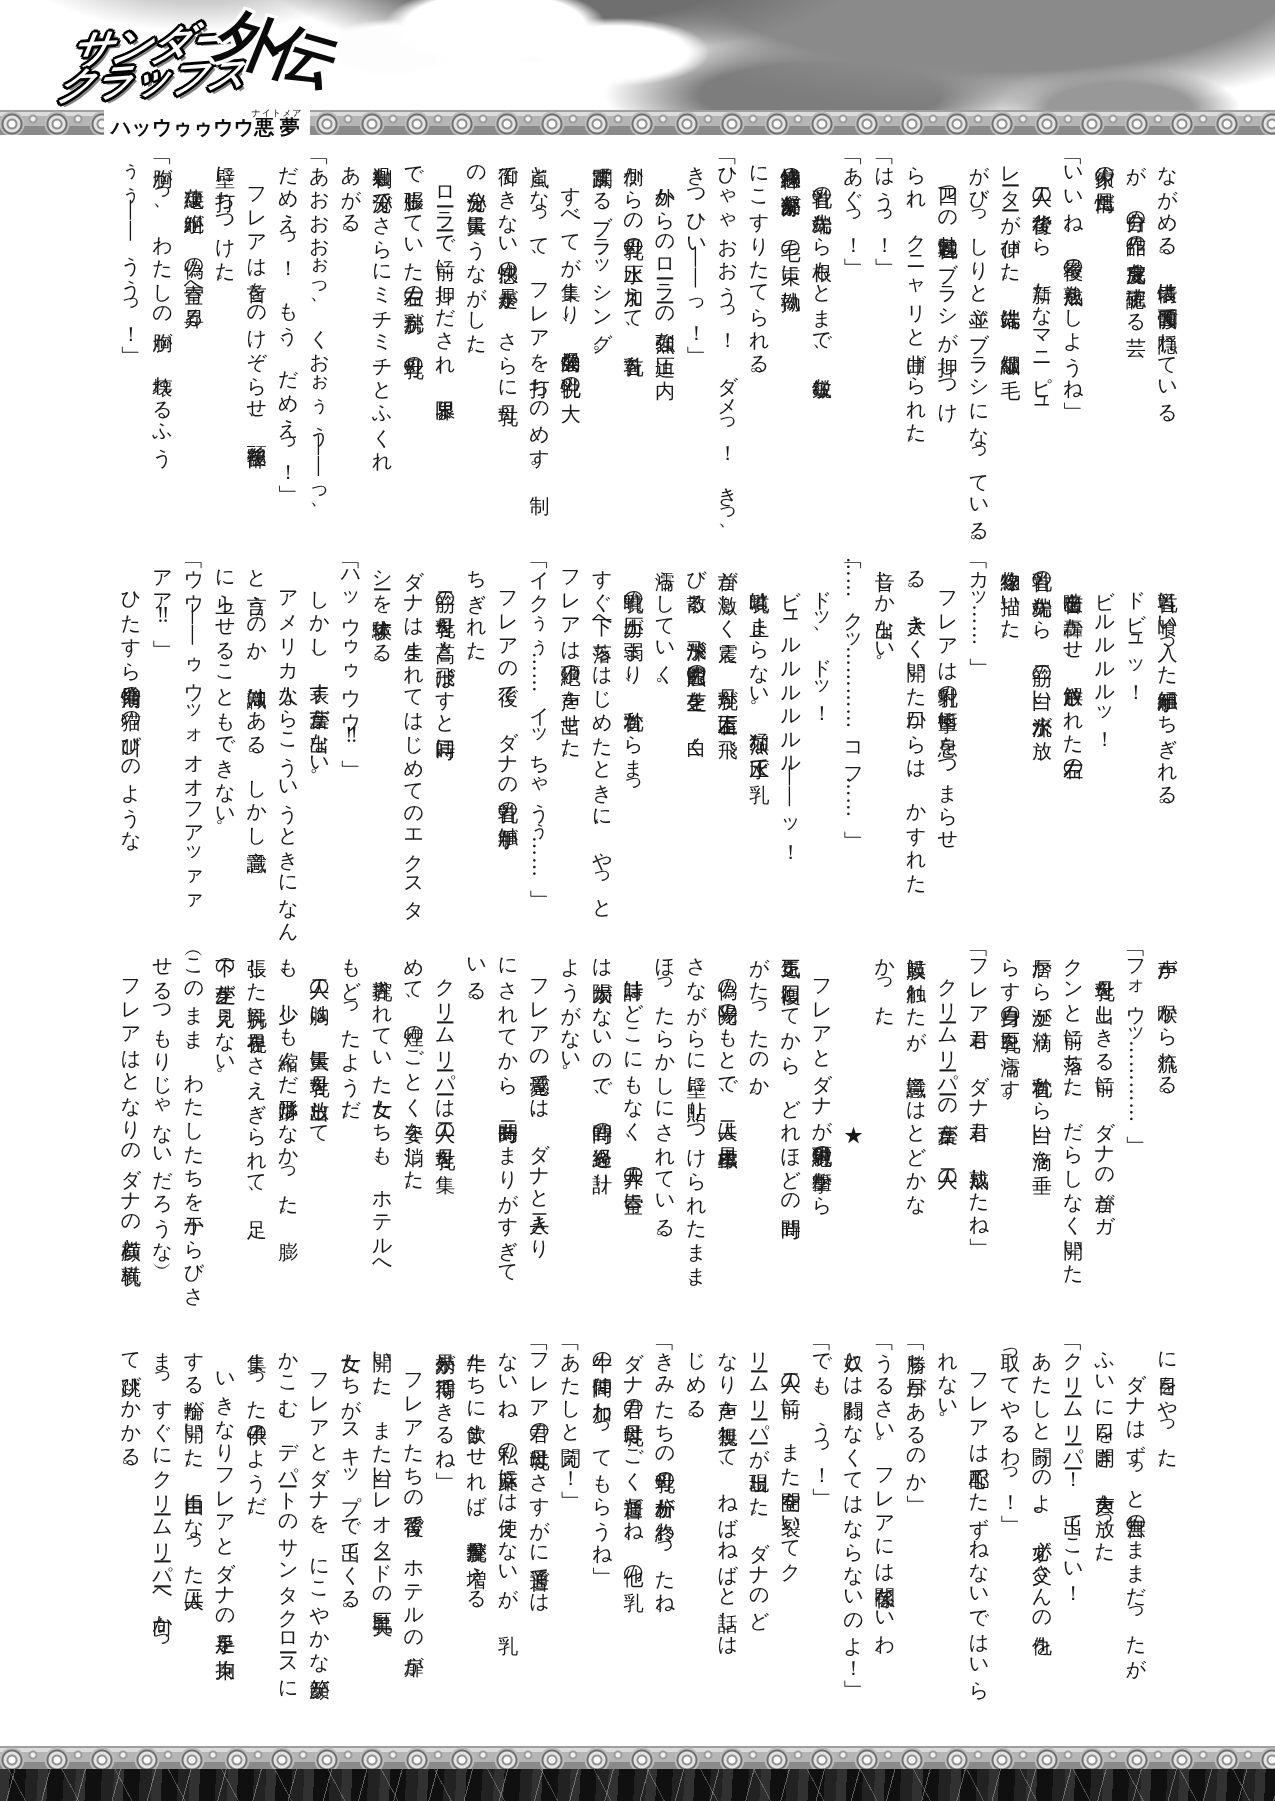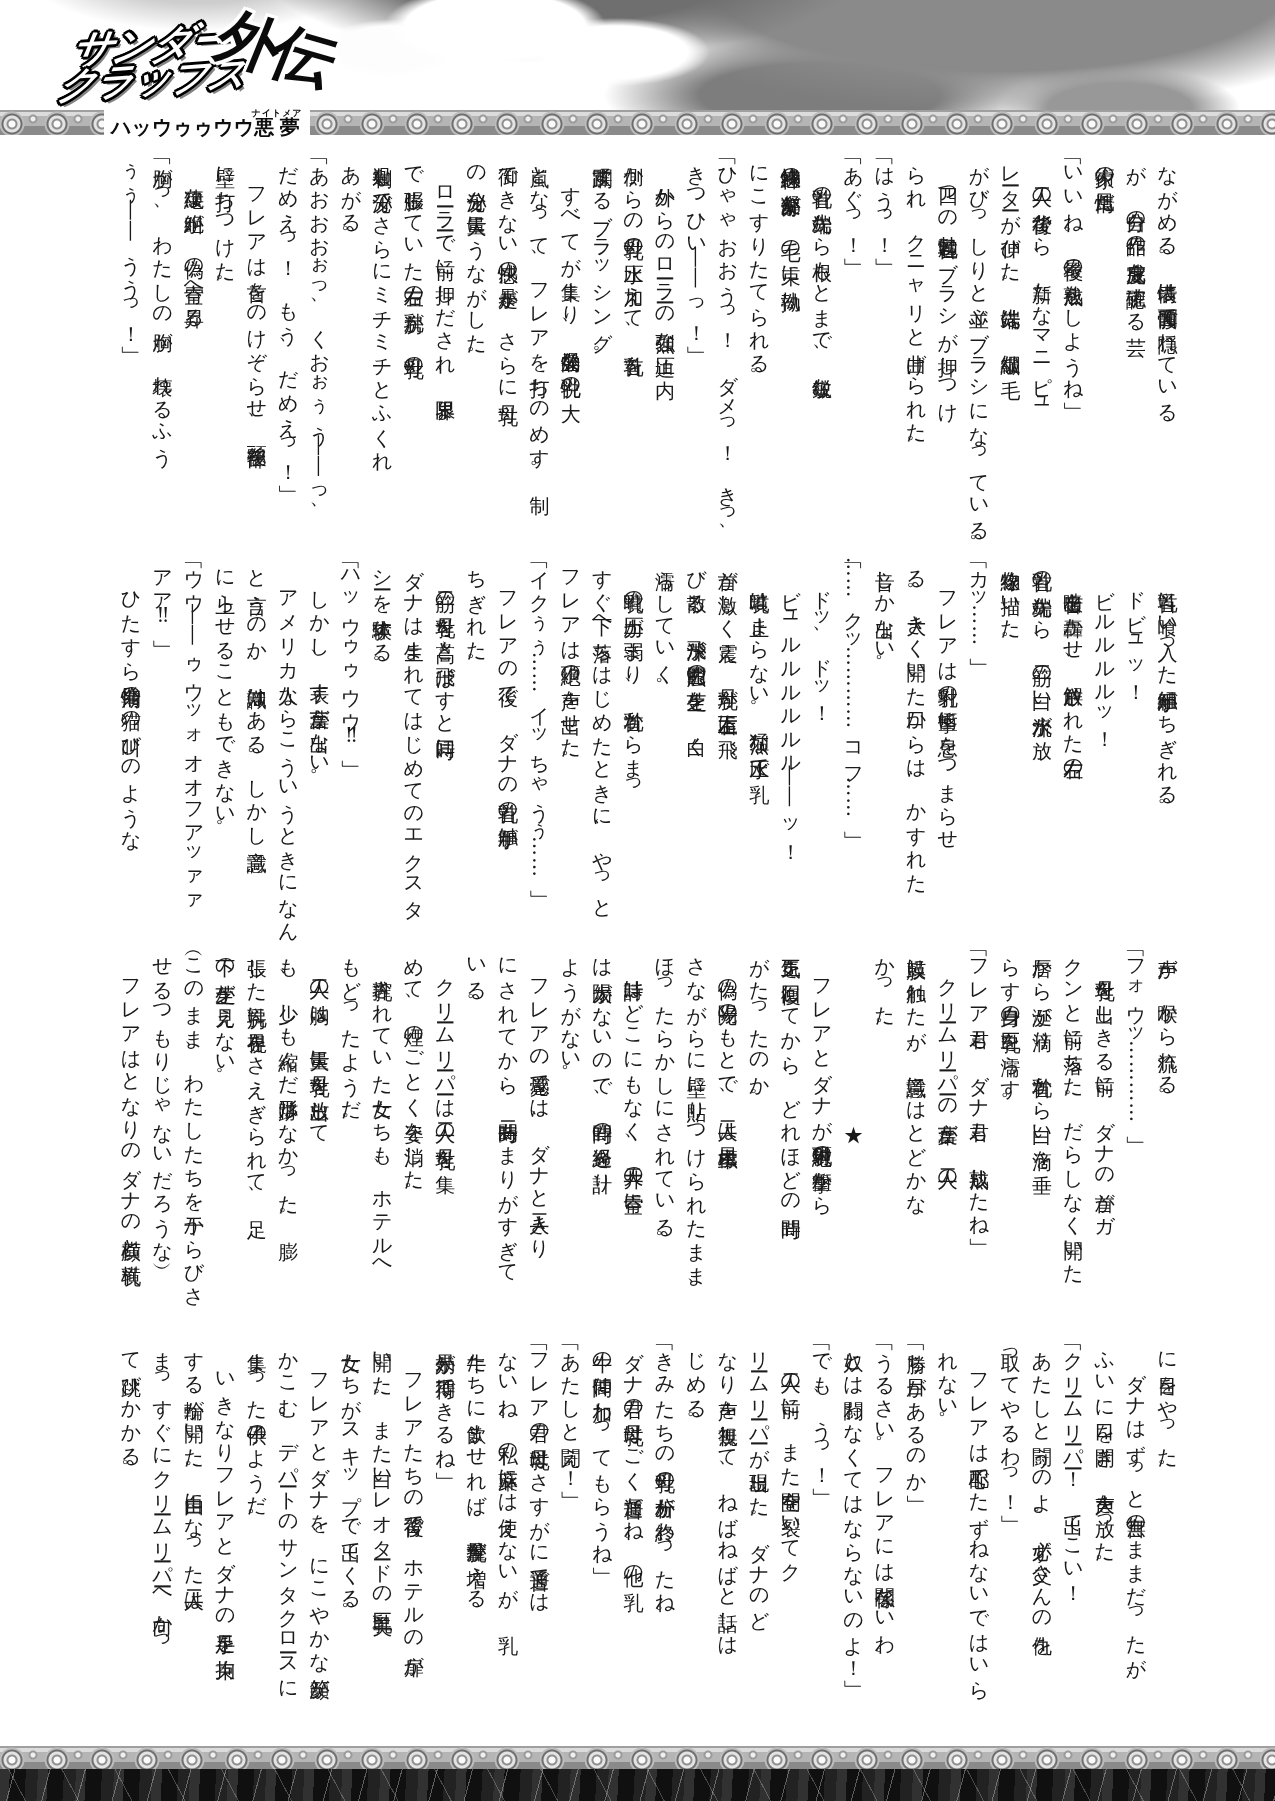--- a/index.html
+++ b/index.html
@@ -72,21 +72,21 @@
       -3px 0 0 #fff, 3px 0 0 #fff, 0 -3px 0 #fff, 0 3px 0 #fff;
   }
   .logo-subtitle {
     position:absolute; left:44px; top:84px;
     background:#fff; padding:1px 7px 2px 7px;
     font-family:"DejaVu Sans","Liberation Sans",sans-serif;
     font-weight:700; font-size:20px; color:#0d0d0d;
     width:max-content; line-height:1.1;
   }
   .logo-subtitle ruby rt {
-    font-size:9px; font-weight:700; letter-spacing:1px; text-align:center;
+    font-size:9px; font-weight:400; letter-spacing:1px; text-align:center;
   }
   
   .band {
     position:absolute; right:92px;
     writing-mode: vertical-rl;
     white-space: pre;
     font-family:"DejaVu Serif","Liberation Serif",serif;
     font-size:20px;
     letter-spacing:0.8px;
     line-height:31.4px;

